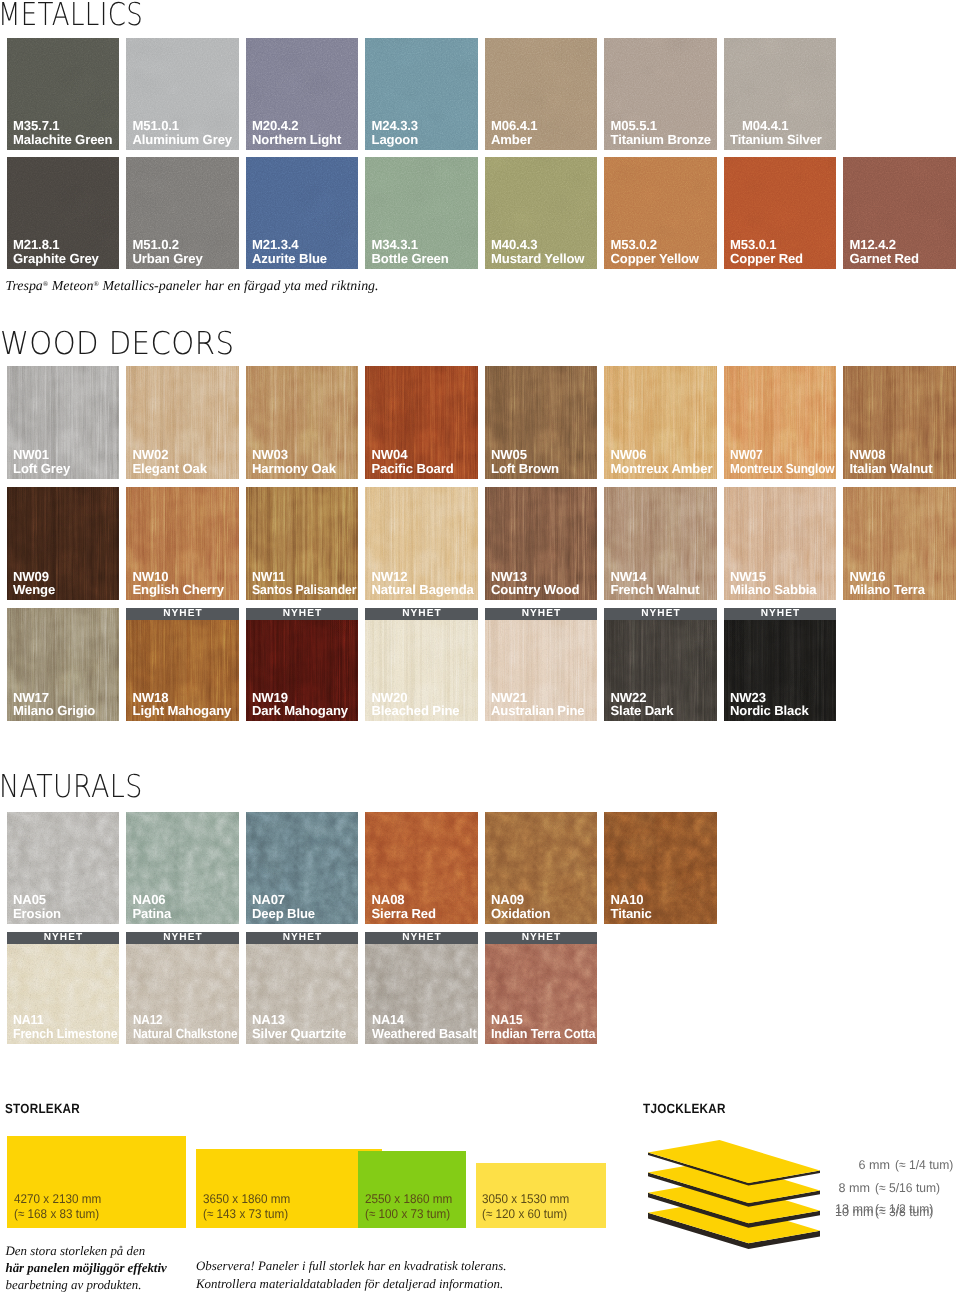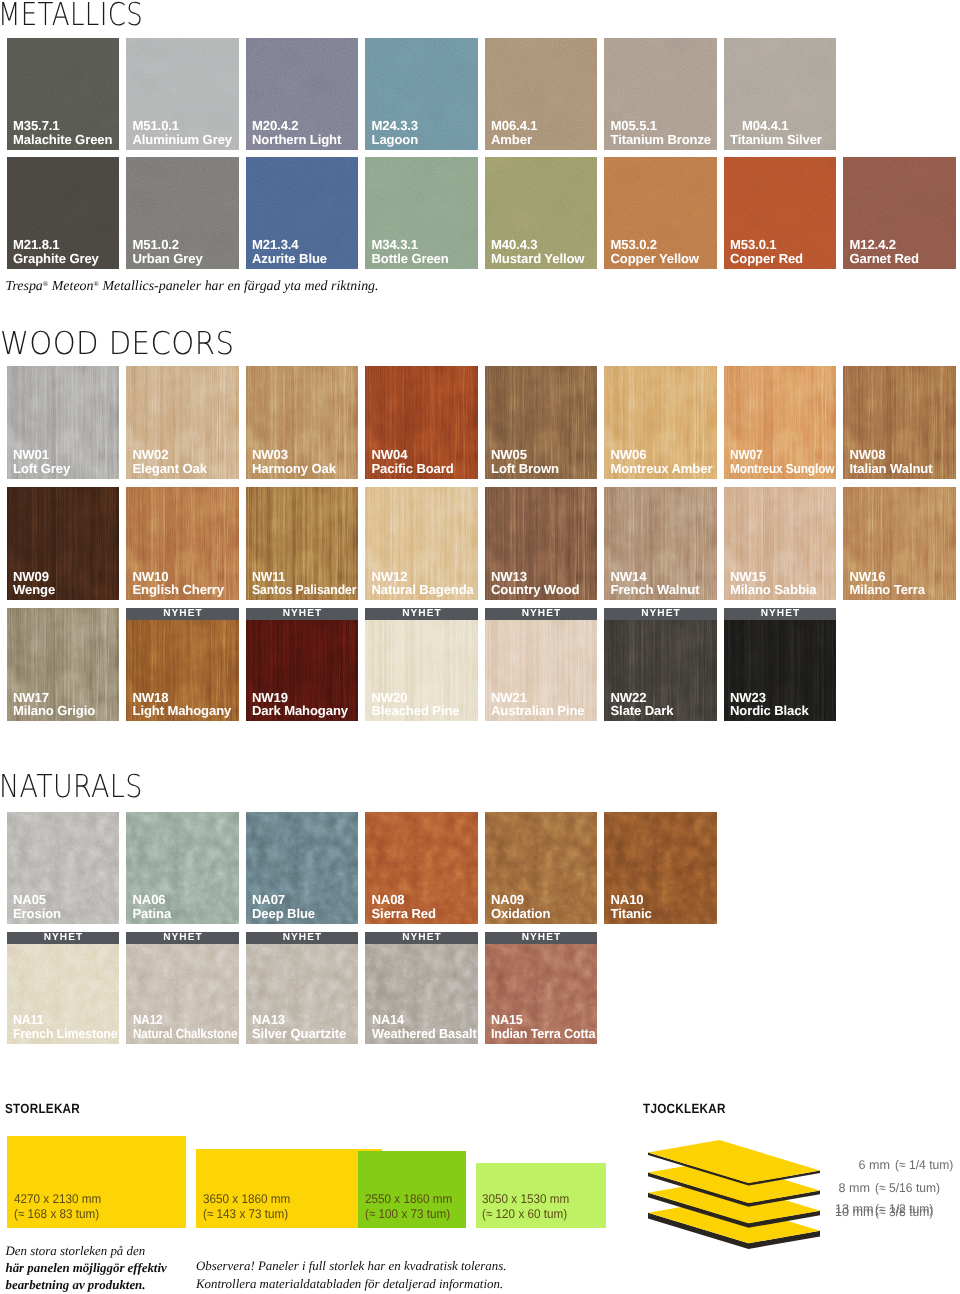--- a/index.html
+++ b/index.html
@@ -803,27 +803,27 @@
       <div class="t" style="bottom:8px;">(≈ 168 x 83 tum)</div>
     </div>
     <div class="ybox" style="left:196px;top:1148.5px;width:155px;height:79px;background:#fdd405;padding-left:31px;">
       <div class="t" style="bottom:22.5px;">3650 x 1860 mm</div>
       <div class="t" style="bottom:8px;">(≈ 143 x 73 tum)</div>
     </div>
     <div class="ybox" style="left:358px;top:1150.5px;width:108px;height:77px;background:#84cc16;">
       <div class="t" style="bottom:22.5px;">2550 x 1860 mm</div>
       <div class="t" style="bottom:8px;">(≈ 100 x 73 tum)</div>
     </div>
-    <div class="ybox" style="left:475.5px;top:1162.5px;width:130px;height:65px;background:#bef264;">
+    <div class="ybox" style="left:475.5px;top:1162.5px;width:130px;height:65px;background:#fde047;">
       <div class="t" style="bottom:22.5px;">3050 x 1530 mm</div>
       <div class="t" style="bottom:8px;">(≈ 120 x 60 tum)</div>
     </div>
     <div class="note" style="left:5.5px;top:1243.5px;">Den stora storleken på den</div>
     <div class="note" style="left:5.5px;top:1260.6px;font-weight:bold;">här panelen möjliggör effektiv</div>
-    <div class="note" style="left:5.5px;top:1277.7px;font-weight:bold;">bearbetning av produkten.</div>
+    <div class="note" style="left:5.5px;top:1277.7px;">bearbetning av produkten.</div>
     <div class="note" style="left:196px;top:1258.5px;">Observera! Paneler i full storlek har en kvadratisk tolerans.</div>
     <div class="note" style="left:196px;top:1276.7px;">Kontrollera materialdatabladen för detaljerad information.</div>
     <div style="position:absolute;left:643px;top:1104px;font-size:13.4px;font-weight:bold;letter-spacing:0.3px;color:#111;transform:scaleX(0.875);transform-origin:0 0;line-height:9.4px;">TJOCKLEKAR</div>
     <svg width="186" height="122" viewBox="0 0 186 122" style="position:absolute;left:645px;top:1136px;overflow:visible;">
       <path d="M3,76.80000000000001 L103.5,107.30000000000001 L175,94.80000000000001 L175,100.4 L103.5,112.9 L3,82.4 Z" fill="#2b2520"></path>
       <polygon points="3,76.80000000000001 74.5,64.30000000000001 175,94.80000000000001 103.5,107.30000000000001" fill="#fdd203"></polygon>
       <path d="M3,56.7 L103.5,87.2 L175,74.7 L175,79.3 L103.5,91.8 L3,61.300000000000004 Z" fill="#2b2520"></path>
       <polygon points="3,56.7 74.5,44.2 175,74.7 103.5,87.2" fill="#fdd203"></polygon>
       <path d="M3,36.6 L103.5,67.1 L175,54.6 L175,58.2 L103.5,70.69999999999999 L3,40.2 Z" fill="#2b2520"></path>
       <polygon points="3,36.6 74.5,24.1 175,54.6 103.5,67.1" fill="#fdd203"></polygon>

